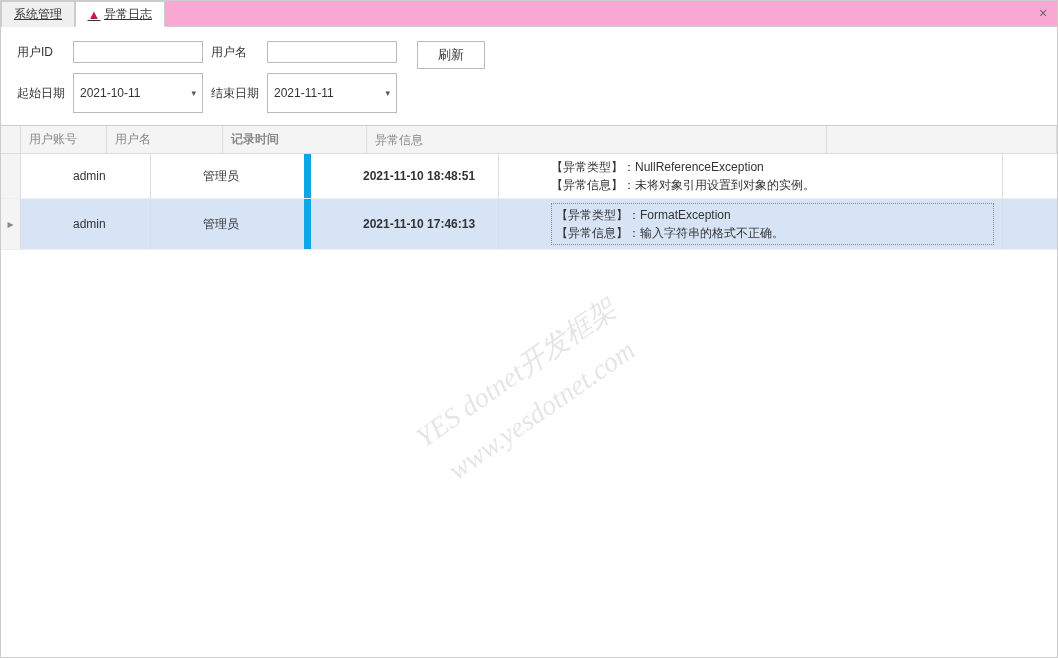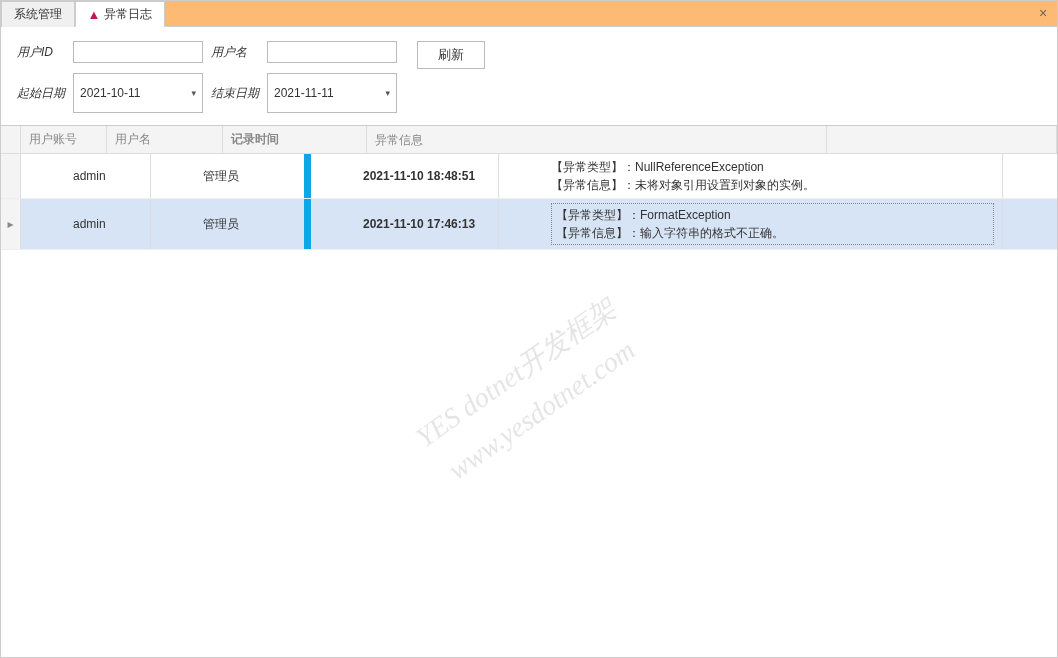--- a/index.html
+++ b/index.html
@@ -21,24 +21,25 @@
       border: 1px solid #ccc;
       width: 100%;
       height: 100%;
       display: flex;
       flex-direction: column;
       position: relative;
     }
     .tab-bar {
       display: flex;
       align-items: flex-start;
-      background: #fdba74;
+      background: #f9a8d4;
       border-bottom: 1px solid #ccc;
       height: 26px;
       position: relative;
+      text-decoration: underline;
     }
     .tab {
       padding: 4px 12px;
       border: 1px solid #ccc;
       border-bottom: none;
       background: #f0f0f0;
       cursor: pointer;
       height: 26px;
       display: flex;
       align-items: center;
@@ -85,21 +86,20 @@
       display: grid;
       grid-template-columns: auto 130px auto 130px;
       row-gap: 10px;
       column-gap: 8px;
       align-items: center;
     }
     .filter-label {
       font-size: 12px;
       color: #333;
       white-space: nowrap;
-      font-style: italic;
     }
     .text-input {
       border: 1px solid #bbb;
       height: 22px;
       padding: 2px 6px;
       font-size: 12px;
       width: 130px;
     }
     .date-input {
       border: 1px solid #bbb;

